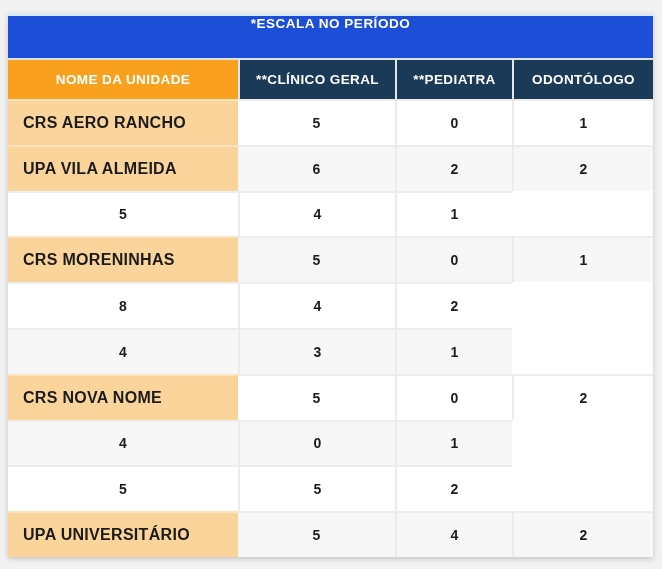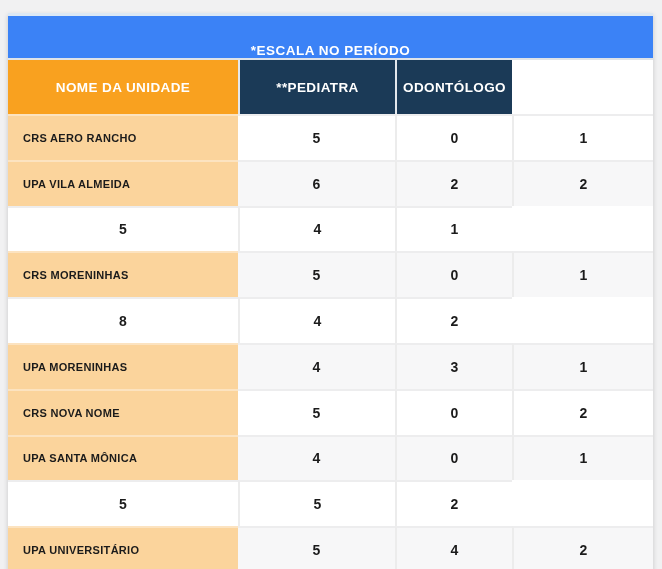--- a/index.html
+++ b/index.html
@@ -15,54 +15,54 @@
     position: absolute;
     left: 8px;
     top: 13px;
     width: 645px;
     border-top: 3px solid #dce8f4;
     box-shadow: 0 2px 5px rgba(0,0,0,0.18);
     background: #ffffff;
   }
   .title-bar {
     height: 42px;
-    background: #3b82f6;
+    background: #1d4ed8;
     color: #ffffff;
     display: flex;
-    align-items: flex-end;
+    align-items: flex-start;
     justify-content: center;
     font-weight: bold;
     font-size: 13.5px;
     letter-spacing: 0.5px;
     border-bottom: 2px solid #dfe3e8;
   }
   .grid-row {
     display: grid;
     grid-template-columns: 230px 157px 117px 141px;
   }
   .header-row {
-    height: 54px;
+    height: 39px;
   }
   .th {
     display: flex;
     align-items: center;
     justify-content: center;
     font-weight: bold;
     font-size: 13.5px;
     color: #ffffff;
     letter-spacing: 0.4px;
   }
   .th-unit   { background: #f9a11f; }
   .th-navy   { background: #1b3a57; border-left: 2px solid #e3e7ec; }
   .row { height: 45.8px; }
   .cell {
     display: flex;
     align-items: center;
     font-weight: bold;
-    font-size: 11px;
+    font-size: 16px;
     color: #1b1b1b;
     letter-spacing: 0.3px;
   }
   .cell.unit {
     background: #fbd49c;
     padding-left: 15px;
     border-top: 2px solid #fce3c0;
   }
   .cell.val {
     background: #ffffff;
@@ -77,20 +77,21 @@
 <body>
 
 <div class="table-wrap">
 
   <div class="title-bar">
     <span>*ESCALA NO PERÍODO</span>
   </div>
 
   <div class="grid-row header-row">
     <div class="th th-unit">NOME DA UNIDADE</div>
+    <div class="th th-navy">**CLÍNICO GERAL</div>
     <div class="th th-navy">**PEDIATRA</div>
     <div class="th th-navy">ODONTÓLOGO</div>
   </div>
 
   <div id="table-body">
   <div class="grid-row row">
     <div class="cell unit">CRS AERO RANCHO</div>
     <div class="cell val">5</div>
     <div class="cell val sep">0</div>
     <div class="cell val sep">1</div>
@@ -116,35 +117,33 @@
     <div class="cell val sep">1</div>
   </div>
 
   <div class="grid-row row">
     <div class="cell val">8</div>
     <div class="cell val sep">4</div>
     <div class="cell val sep">2</div>
   </div>
 
   <div class="grid-row row alt">
-    <div class="cell unit">UPA MORENINHAS</div>
     <div class="cell val">4</div>
     <div class="cell val sep">3</div>
     <div class="cell val sep">1</div>
   </div>
 
   <div class="grid-row row">
     <div class="cell unit">CRS NOVA NOME</div>
     <div class="cell val">5</div>
     <div class="cell val sep">0</div>
     <div class="cell val sep">2</div>
   </div>
 
   <div class="grid-row row alt">
-    <div class="cell unit">UPA SANTA MÔNICA</div>
     <div class="cell val">4</div>
     <div class="cell val sep">0</div>
     <div class="cell val sep">1</div>
   </div>
 
   <div class="grid-row row">
     <div class="cell val">5</div>
     <div class="cell val sep">5</div>
     <div class="cell val sep">2</div>
   </div>

